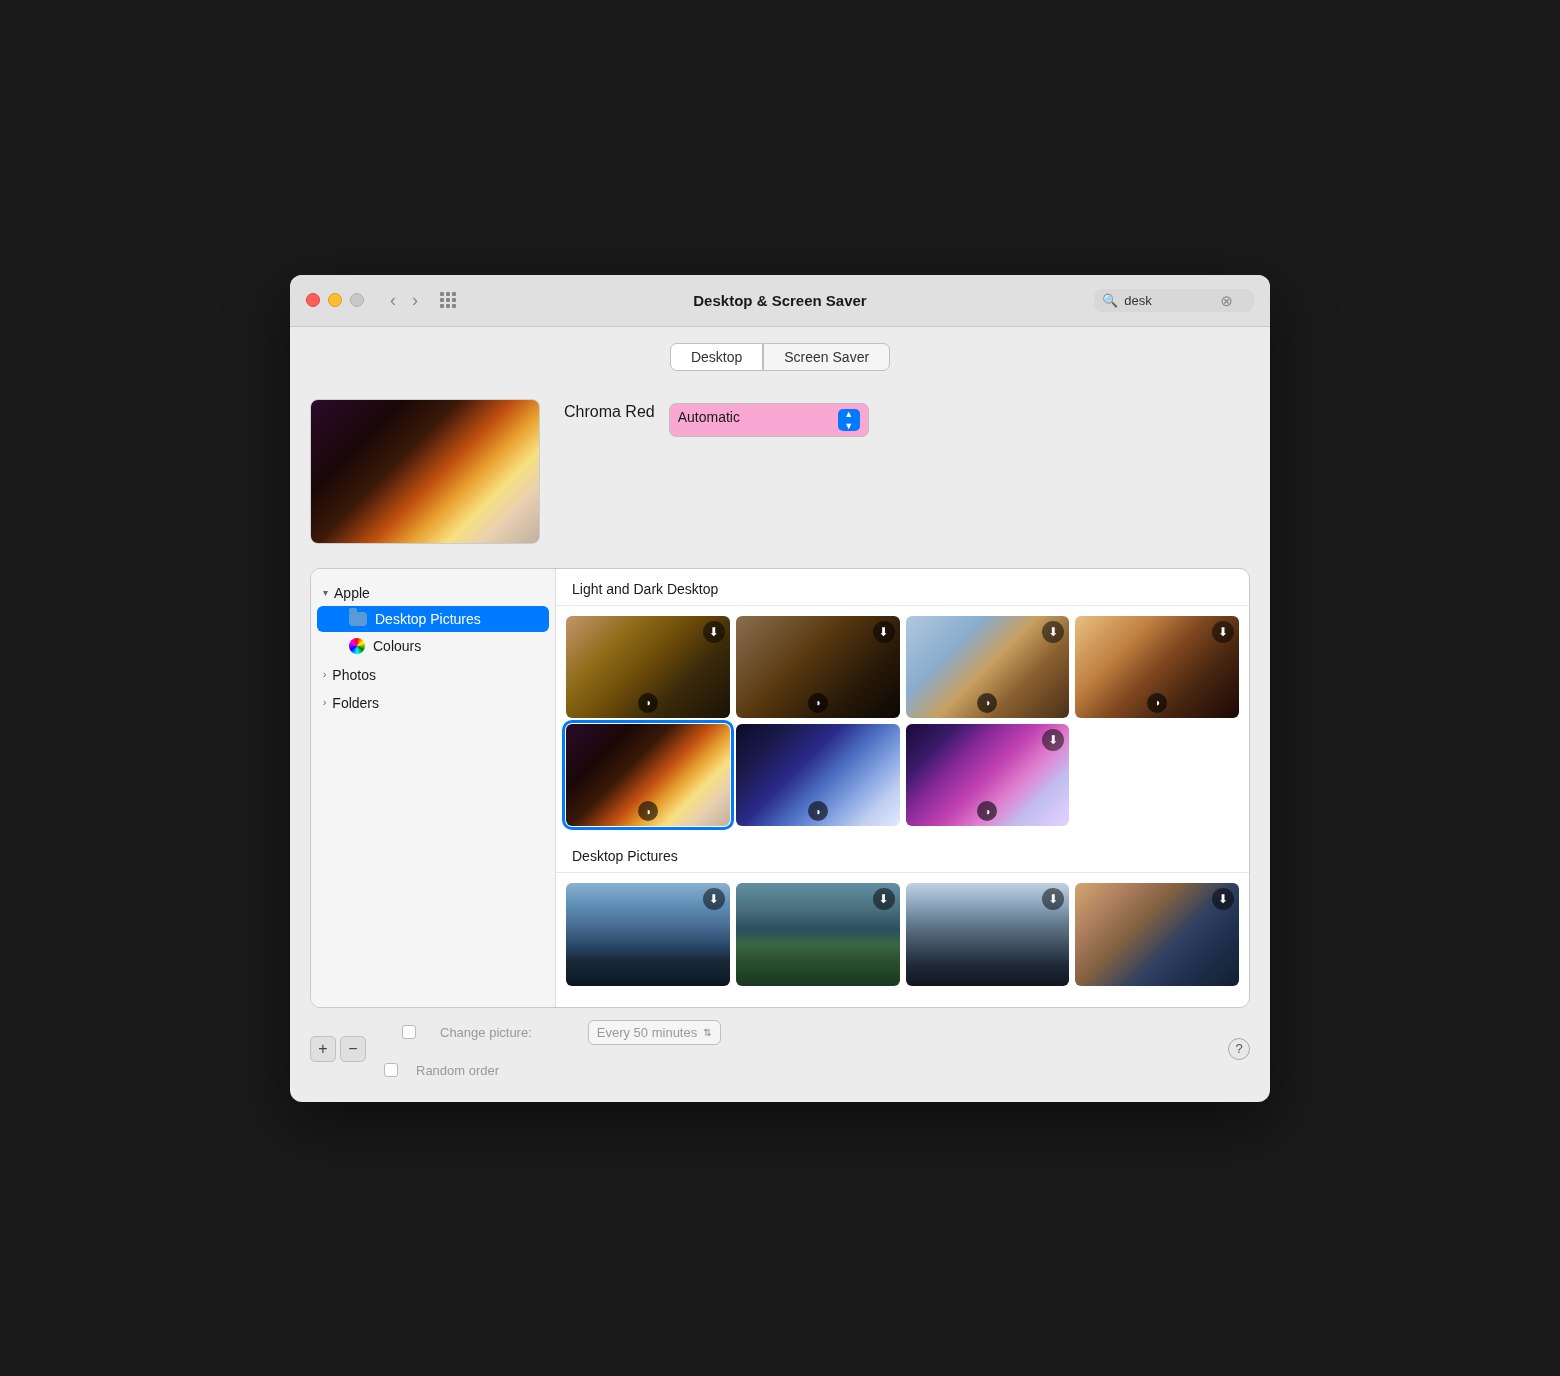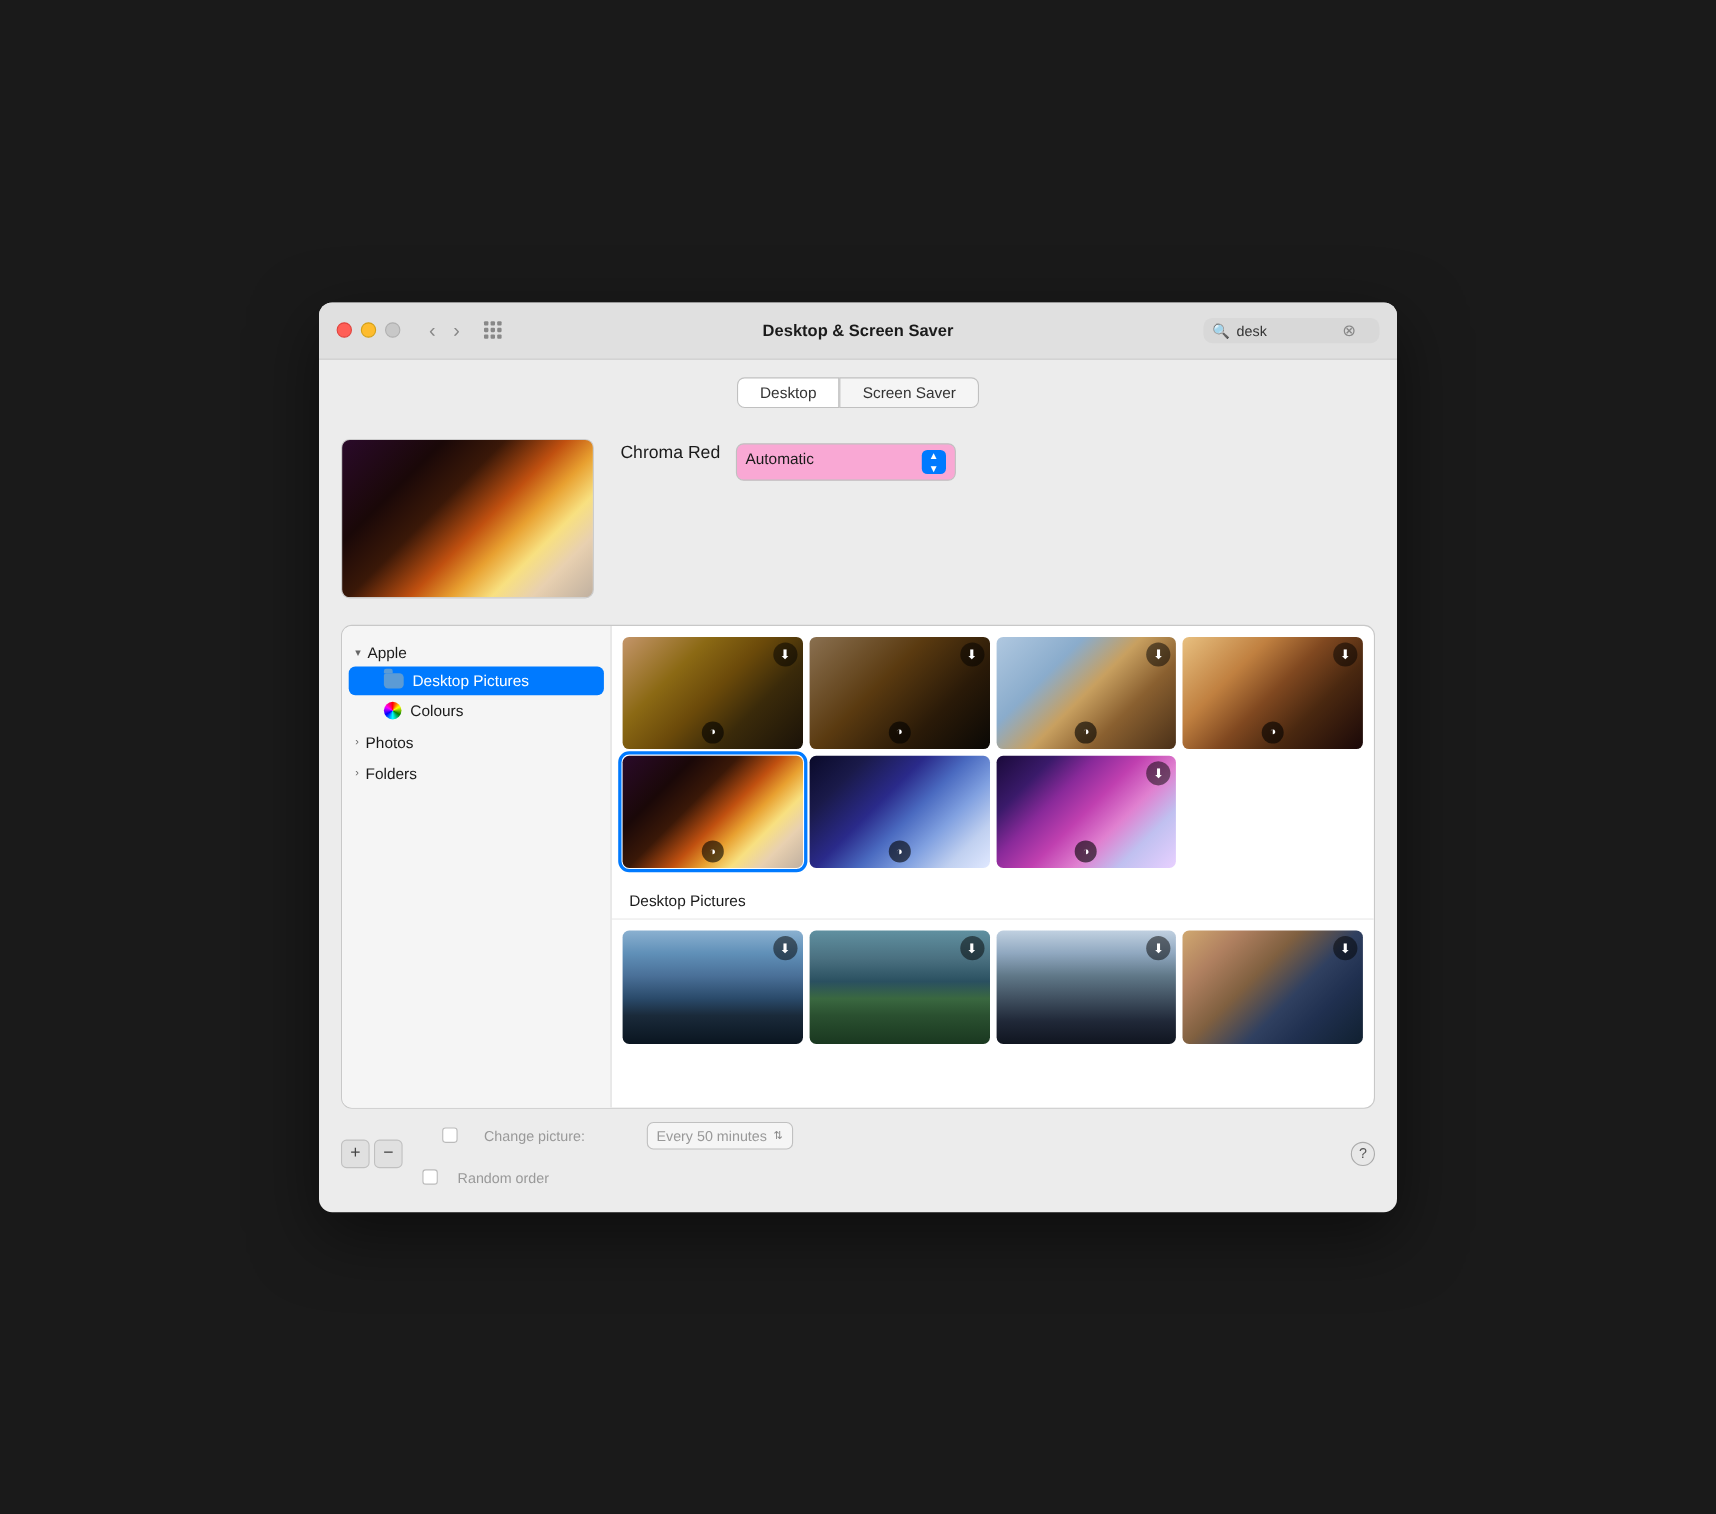--- a/index.html
+++ b/index.html
@@ -537,20 +537,21 @@
         <div class="sidebar-group">
           <div class="sidebar-group-header">
             <span class="sidebar-chevron">›</span>
             <span>Folders</span>
           </div>
         </div>
       </div>
 
       <div class="grid-area">
 
+        <div class="grid-section-title">Light and Dark Desktop</div>
         <div class="wallpaper-grid">
 
           <div class="wallpaper-thumb wp-sandstone-light">
             <div class="thumb-overlay-download">⬇</div>
             <div class="thumb-overlay-mode">◑</div>
           </div>
           <div class="wallpaper-thumb wp-sandstone-dark">
             <div class="thumb-overlay-download">⬇</div>
             <div class="thumb-overlay-mode">◑</div>
           </div>

